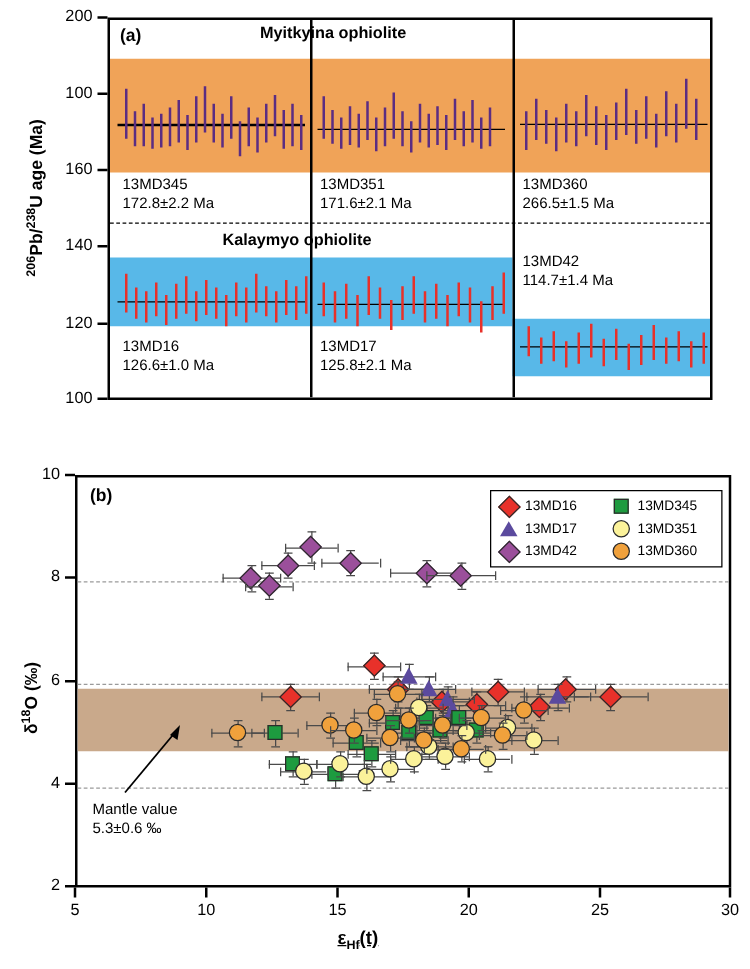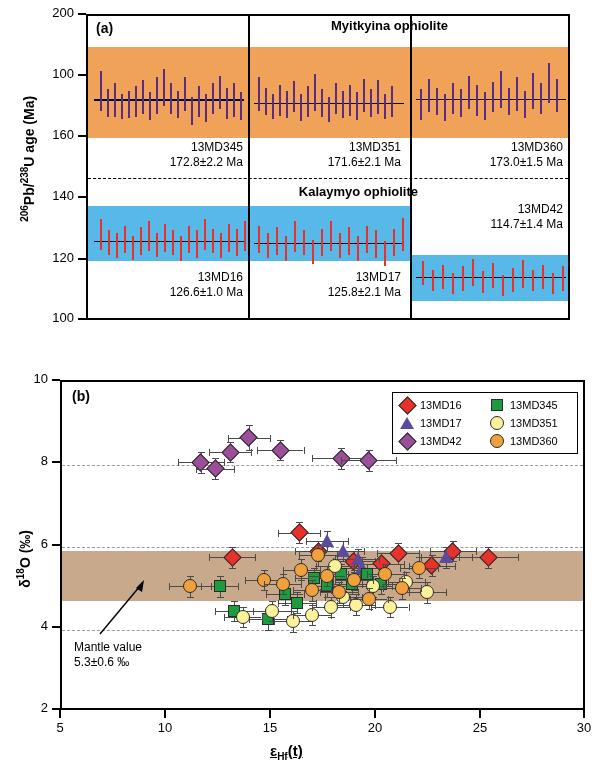--- a/index.html
+++ b/index.html
@@ -6,21 +6,21 @@
   body{width:600px;height:775px;font-family:"Liberation Sans",sans-serif;color:#000;overflow:hidden;}
   #root{position:relative;width:600px;height:775px;}
 
   
   .panel{position:absolute;}
   .tick{position:absolute;background:#000;}
   .ticklabel{position:absolute;font-size:13px;text-align:right;color:#000;}
   .ticklabel.x{text-align:center;}
   .plotbox{position:absolute;border:2px solid #000;box-sizing:border-box;background:#fff;}
   .panel-letter{position:absolute;font-size:14px;font-weight:bold;}
-  .txt{position:absolute;font-size:12px;text-align:right;white-space:pre;line-height:1.25;}
+  .txt{position:absolute;font-size:12px;text-align:left;white-space:pre;line-height:1.25;}
   .bold{font-weight:bold;}
 
   
   #panelA .band{position:absolute;}
   #panelA .divider{position:absolute;width:2px;background:#000;}
   #panelA .dashed{position:absolute;border-top:1.6px dashed #000;width:100%;left:0;}
   #panelA .meanline{position:absolute;height:1.4px;background:#000;}
   .errbar{position:absolute;width:2.4px;}
   .errbar.purple{background:#5b2d82;}
   .errbar.red{background:#e8312a;}
@@ -207,21 +207,21 @@
         <div class="errbar red" style="left:464px;top:257.0px;height:21.4px;"></div>
         <div class="errbar red" style="left:474px;top:250.3px;height:24.5px;"></div>
       </div>
 
       <div class="panel-letter" style="left:8px;top:4px;">(a)</div>
       <div class="txt bold" style="left:120px;top:2px;width:240px;font-size:13px;">Myitkyina ophiolite</div>
       <div class="txt bold" style="left:90px;top:168px;width:240px;font-size:13px;">Kalaymyo ophiolite</div>
 
       <div class="txt" style="left:10px;top:124px;width:145px;"><span>13MD345</span><br><span>172.8±2.2 Ma</span></div>
       <div class="txt" style="left:168px;top:124px;width:145px;"><span>13MD351</span><br><span>171.6±2.1 Ma</span></div>
-      <div class="txt" style="left:330px;top:124px;width:145px;"><span>13MD360</span><br><span>173.0±1.5 Ma</span></div>
+      <div class="txt" style="left:330px;top:124px;width:145px;"><span>13MD360</span><br><span>266.5±1.5 Ma</span></div>
 
       <div class="txt" style="left:10px;top:254px;width:145px;"><span>13MD16</span><br><span>126.6±1.0 Ma</span></div>
       <div class="txt" style="left:168px;top:254px;width:145px;"><span>13MD17</span><br><span>125.8±2.1 Ma</span></div>
       <div class="txt" style="left:330px;top:186px;width:145px;"><span>13MD42</span><br><span>114.7±1.4 Ma</span></div>
     </div>
 
     <div>
       <div class="tick" style="left:78px;top:13px;width:8px;height:2px;"></div>
       <div class="ticklabel" style="left:34px;top:5px;width:40px;">200</div>
       <div class="tick" style="left:78px;top:74px;width:8px;height:2px;"></div>

